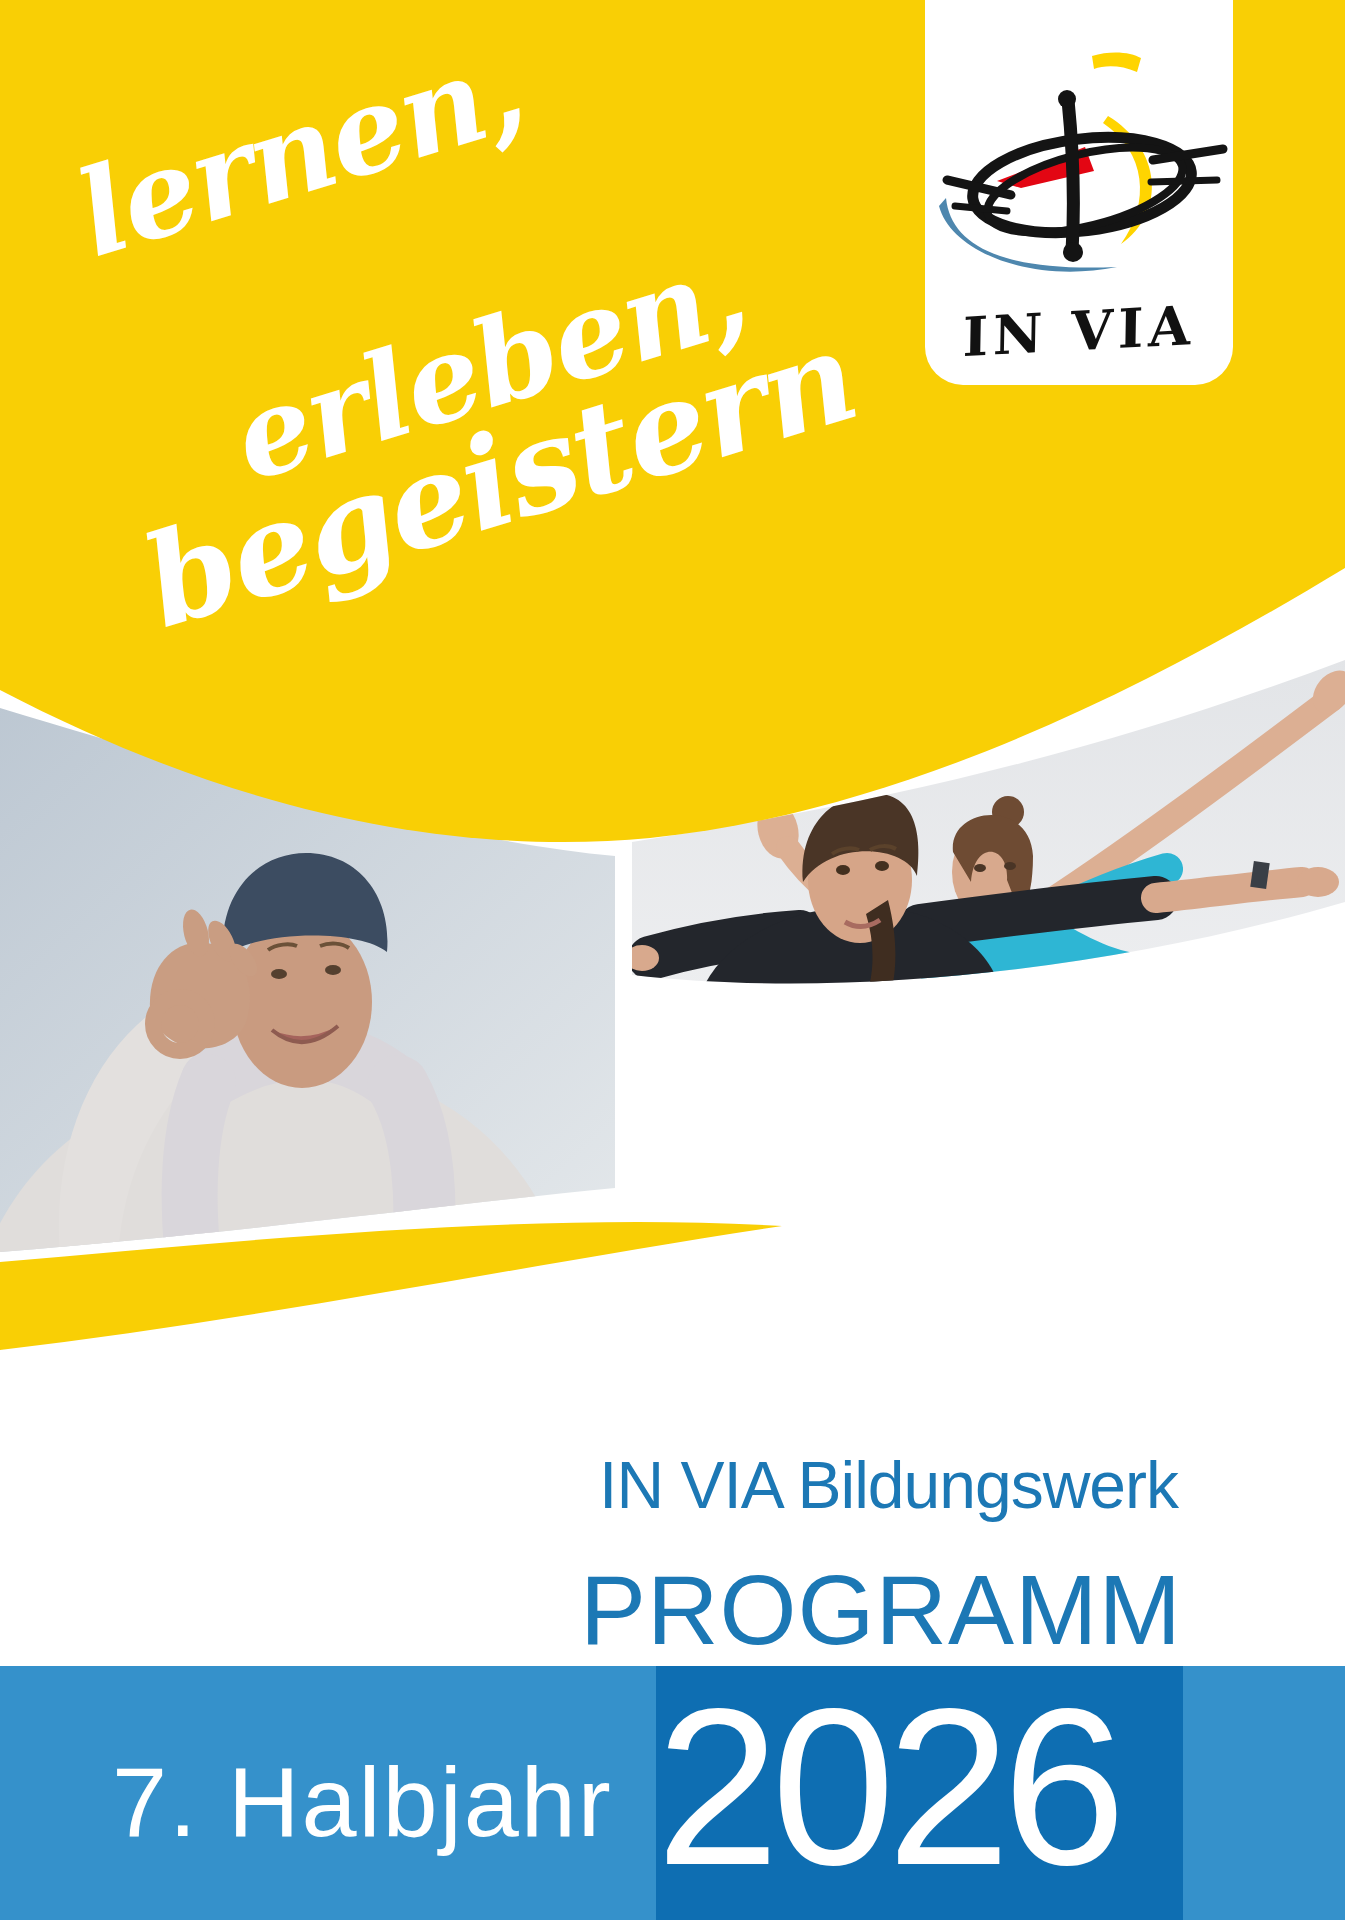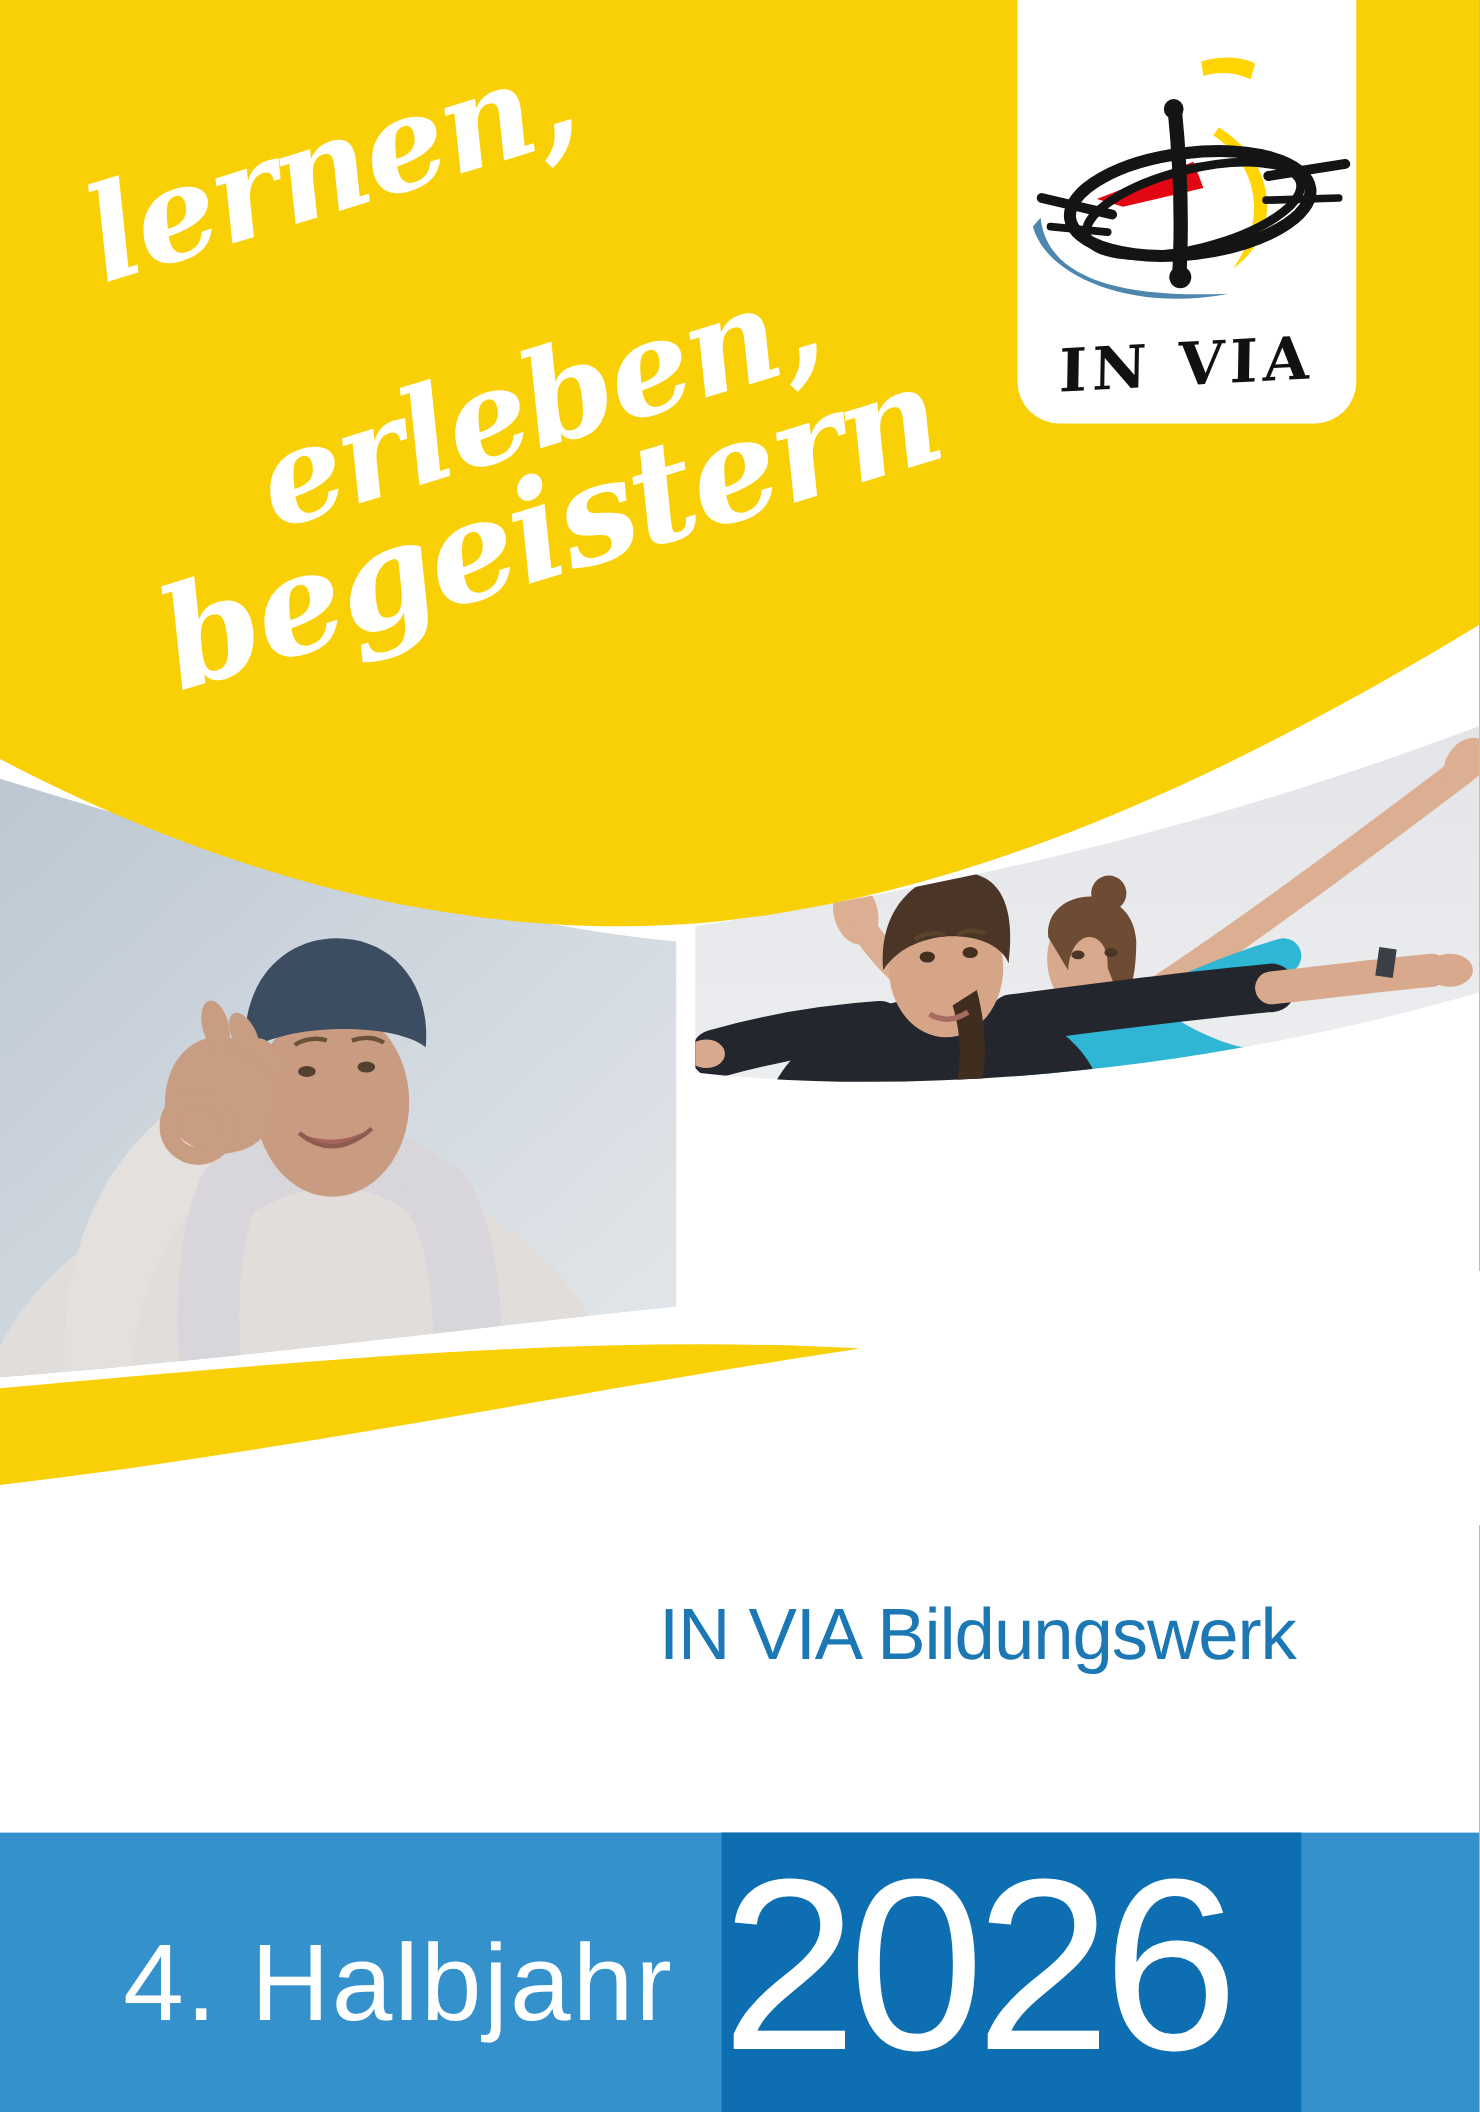--- a/index.html
+++ b/index.html
@@ -170,19 +170,20 @@
         <path d="M228,160 L298,149" stroke-width="9"></path>
         <path d="M226,182 L292,180" stroke-width="7"></path>
       </g>
       <circle cx="142" cy="99" r="9" fill="#141414"></circle>
       <circle cx="148" cy="252" r="10" fill="#141414"></circle>
     </svg>
     <div class="logo-wordmark">IN VIA</div>
   </div>
 
   <div class="org-line">IN VIA Bildungswerk</div>
+  <div class="program-line">PROGRAMM</div>
 
   <div class="banner"></div>
   <div class="year-panel"></div>
-  <div class="semester">4. Halbjahr</div>
+  <div class="semester">7. Halbjahr</div>
   <div class="year">2026</div>
 
 </div>
 
 </body></html>

